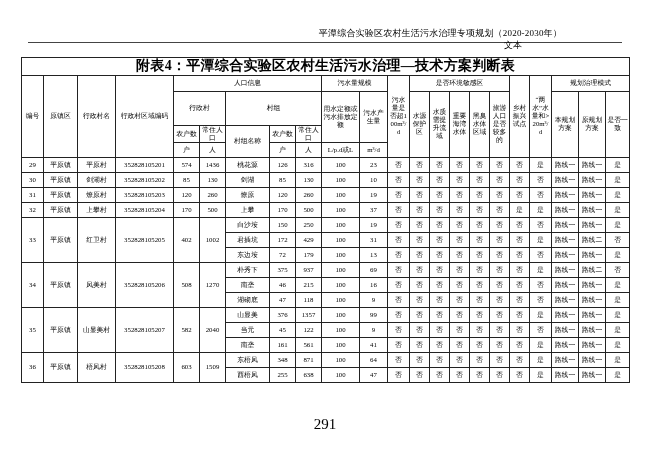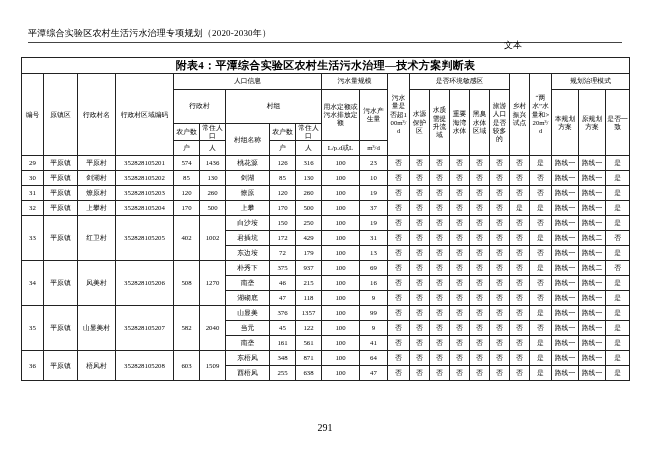--- a/index.html
+++ b/index.html
@@ -15,49 +15,49 @@
     position:absolute; inset:0;
     background:#ffffff;
     box-shadow:0 0 4px rgba(0,0,0,.25);
   }
   .doc-header {
     position:absolute; top:26px; left:28px; right:28px; height:17px;
     border-bottom:1px solid #444;
     font-size:9px; line-height:14px;
   }
   .doc-header .title {
-    position:absolute; left:0; right:60px; text-align:left; top:0;
+    position:absolute; left:0; right:60px; text-align:right; top:0;
     letter-spacing:.2px;
   }
   .doc-header .doc-type {
     position:absolute; right:100px; top:12px;
   }
   table.main {
     position:absolute; top:57px; left:21px;
     border-collapse:collapse; table-layout:fixed; width:608px;
   }
   table.main th, table.main td {
     border:1px solid #222;
     font-weight:normal;
     text-align:center; vertical-align:middle;
     padding:0 1px;
     font-size:6.8px; line-height:1.18;
     word-break:break-all; overflow:hidden;
   }
   tr.cap th {
-    font-size:11px; font-weight:bold; height:16px; letter-spacing:.3px;
+    font-size:14px; font-weight:bold; height:16px; letter-spacing:.3px;
   }
   tr.h1 { height:16px; }
   tr.h2 { height:34px; }
   tr.h3 { height:16px; }
   tr.h4 { height:15px; }
   tbody td { height:15px; font-size:7px; }
   .pageno {
     position:absolute; bottom:26px; left:0; right:0;
-    text-align:center; font-size:10px;
+    text-align:center; font-size:15px;
   }
 </style>
 </head>
 <body>
 
 <div class="page">
 
   <div class="doc-header">
     <span class="title">平潭综合实验区农村生活污水治理专项规划（2020-2030年）</span>
     <span class="doc-type">文本</span>

